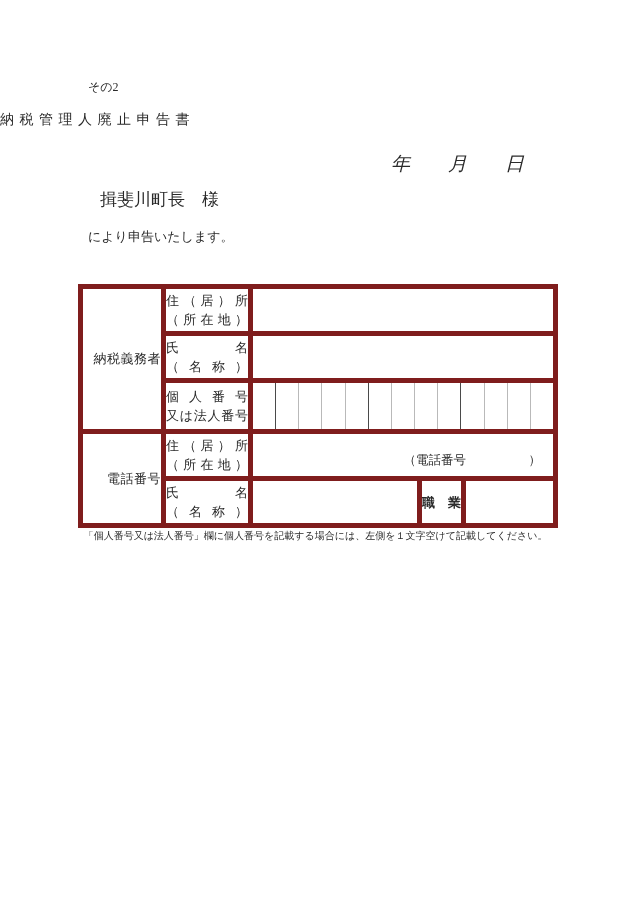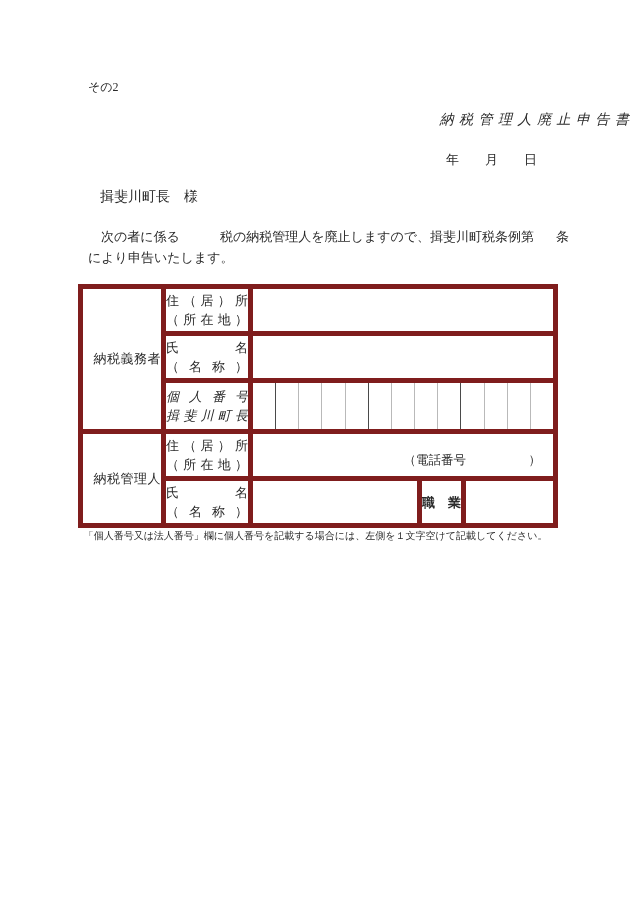--- a/index.html
+++ b/index.html
@@ -10,30 +10,29 @@
     color: #2a2a2a;
     font-family: "Liberation Serif", "DejaVu Serif", serif;
     overflow: hidden;
   }
   .abs { position: absolute; }
 
   .page-label { left: 88px; top: 79px; font-size: 12px; text-align: right; }
 
   .doc-title {
     left: 0; right: 0; top: 111px;
-    text-align: right;
+    text-align: left;
     font-size: 14px;
     letter-spacing: 1px;
     white-space: pre;
-    font-style: italic;
   }
 
-  .date-line { right: 93px; top: 151px; font-size: 13px; white-space: pre; }
+  .date-line { right: 106px; top: 151px; font-size: 19px; white-space: pre; font-style: italic; }
 
-  .addressee { left: 100px; top: 188px; font-size: 14px; white-space: pre; }
+  .addressee { left: 100px; top: 188px; font-size: 17px; white-space: pre; }
 
   .body-para { left: 88px; top: 226px; width: 470px; font-size: 13px; line-height: 21px; }
   .body-line { white-space: pre; }
   .indent { display: inline-block; width: 13px; }
   .blank-gap-tax { display: inline-block; width: 40px; }
   .blank-gap-article { display: inline-block; width: 22px; }
 
   
   table.form {
     position: absolute;
@@ -43,21 +42,21 @@
     table-layout: fixed;
   }
   table.form td {
     border: 5px solid #7f1d1d;
     vertical-align: middle;
     font-size: 13px;
     padding: 0;
     overflow: hidden;
   }
   tr.r1, tr.r2, tr.r4, tr.r5 { height: 47px; }
-  tr.r3 { height: 48px; font-style: italic; }
+  tr.r3 { height: 48px; }
 
   td.group-cell { text-align: right; font-size: 13px; letter-spacing: 0.5px; }
 
   td.flabel { padding: 4px 6px; font-size: 12px; }
   .jline {
     text-align: justify;
     text-align-last: justify;
     line-height: 19px;
     white-space: normal;
   }
@@ -94,21 +93,20 @@
 
 <div class="abs page-label">その2</div>
 
 <div class="abs doc-title">納 税 管 理 人 廃 止 申 告 書</div>
 
 <div class="abs date-line">年　　月　　日</div>
 
 <div class="abs addressee">揖斐川町長　様</div>
 
 <div class="abs body-para">
-  <div class="body-line"><span class="indent"></span><span>次の者に係る</span><span class="blank-gap-tax"></span><span>税の納税管理人を廃止しますので、揖斐川町税条例第</span><span class="blank-gap-article"></span><span>条</span></div>
   <div class="body-line">により申告いたします。</div>
 </div>
 
 <table class="form">
   <colgroup>
     <col style="width:83px">
     <col style="width:87px">
     <col style="width:169px">
     <col style="width:44px">
     <col style="width:92px">
@@ -125,42 +123,42 @@
   <tr class="r2">
     <td class="flabel">
       <div class="jline">氏名</div>
       <div class="jline">（名称）</div>
     </td>
     <td class="value-cell" colspan="3"></td>
   </tr>
   <tr class="r3">
     <td class="flabel">
       <div class="jline">個人番号</div>
-      <div class="jline">揖斐川町長</div>
+      <div class="jline">又は法人番号</div>
     </td>
     <td class="number-cell-area" colspan="3">
       <div class="number-grid">
             <div class="numcell g"></div>
             <div class="numcell"></div>
             <div class="numcell"></div>
             <div class="numcell"></div>
             <div class="numcell g"></div>
             <div class="numcell"></div>
             <div class="numcell"></div>
             <div class="numcell"></div>
             <div class="numcell g"></div>
             <div class="numcell"></div>
             <div class="numcell"></div>
             <div class="numcell"></div>
             <div class="numcell last"></div>
           </div>
     </td>
   </tr>
   <tr class="r4">
-    <td class="group-cell" rowspan="2">納税管理人</td>
+    <td class="group-cell" rowspan="2">電話番号</td>
     <td class="flabel">
       <div class="jline">住（居）所</div>
       <div class="jline">（所在地）</div>
     </td>
     <td class="value-cell phone-cell" colspan="3">
       <span class="phone-label">（電話番号　　　　　）</span>
     </td>
   </tr>
   <tr class="r5">
     <td class="flabel">

